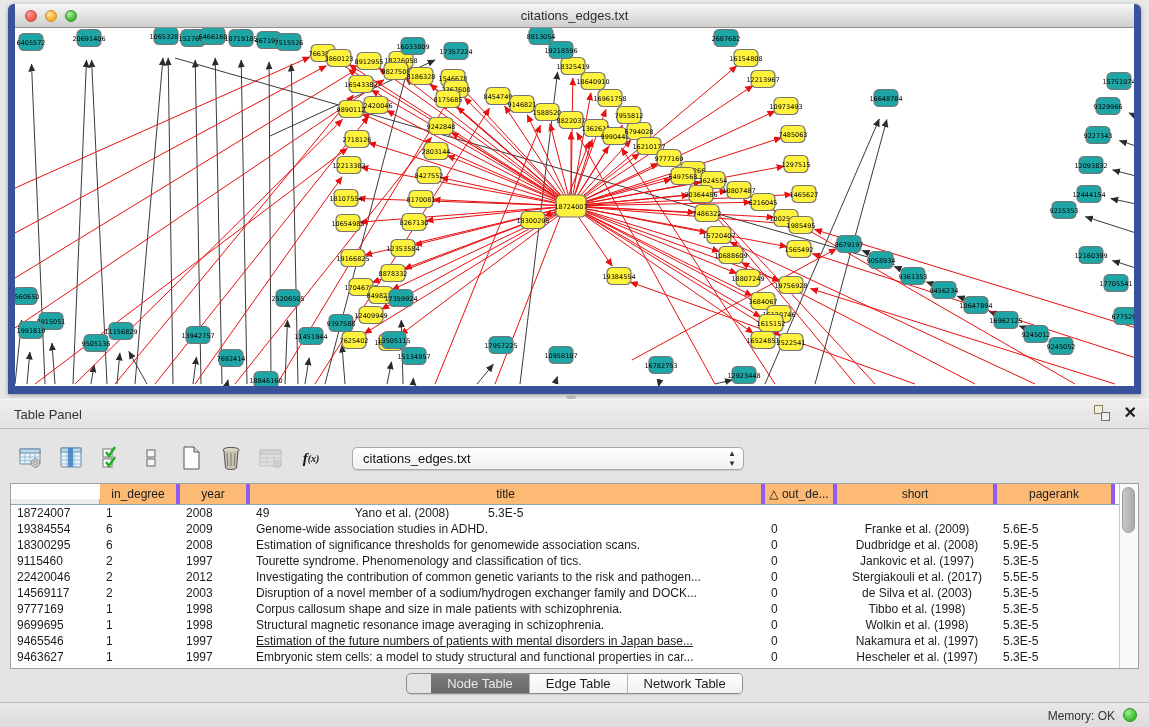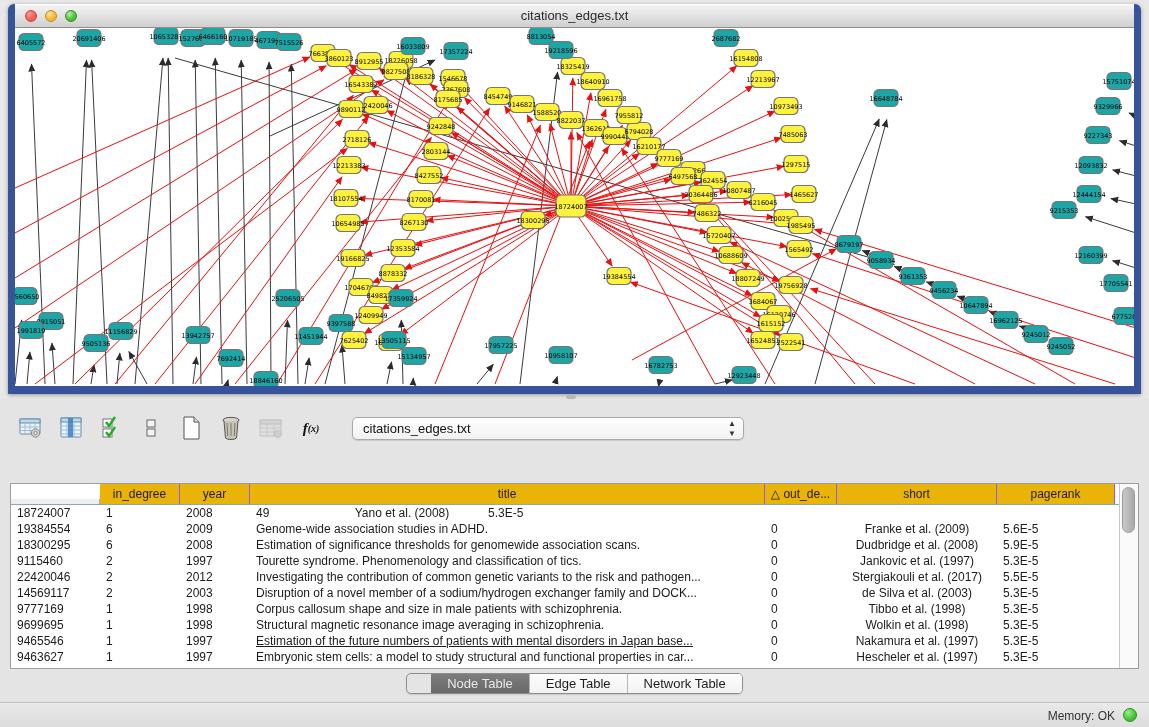--- a/index.html
+++ b/index.html
@@ -78,21 +78,21 @@
     position:absolute; right:7px; top:1px; font-size:8px; color:#333; line-height:10px; text-align:center;
   }
 
   
   .tbl {
     position:absolute; left:10px; top:84px; width:1129px; height:186px;
     background:#fff; border:1px solid #9e9e9e;
   }
   .thead { display:flex; height:21px; border-bottom:1px solid #8fa6b2; }
   .th {
-    background:#eab308; border-right:1px solid #8b5cf6;
+    background:#fdba74; border-right:4px solid #8b5cf6;
     font-size:12px; color:#1c1c1c; text-align:center; line-height:20px;
     overflow:hidden; white-space:nowrap; flex:none;
   }
   .th.sel { background:#ededed; border-right:1px solid #aaa; }
   .tbody { position:relative; }
   .tr { display:flex; height:16px; }
   .td { font-size:12px; color:#1b1b1b; line-height:16px; white-space:nowrap; overflow:hidden; flex:none; padding-left:6px; }
   .td.center { text-align:center; padding-left:0; }
   .vscroll {
     position:absolute; right:0; top:0; bottom:0; width:19px;
@@ -763,20 +763,30 @@
           <rect x="387" y="319.5" width="24" height="17" rx="5" fill="#1ea5a5" stroke="#757575" stroke-width="1.2"></rect>
           <text x="399" y="330.5" text-anchor="middle" font-size="6.5" fill="#000">15134957</text>
         </g>
       </svg>
   </div>
 </div>
 
 <div class="resize-dot"></div>
 
 <div class="table-panel">
+  <div class="tp-header">
+    <span class="tp-title">Table Panel</span>
+    <span class="tp-actions">
+      <span class="float-icon">
+          <span class="sq1"></span>
+          <span class="sq2"></span>
+        </span>
+      <span class="close-x">✕</span>
+    </span>
+  </div>
 
   <div class="tp-toolbar">
     <span class="tbtn">
       <svg width="24" height="24" viewBox="0 0 24 24">
           <rect x="1" y="3" width="20" height="15" rx="1" fill="#eaf4fb" stroke="#6b8ba3"></rect>
           <rect x="1" y="3" width="20" height="4" fill="#b9d9ee" stroke="#6b8ba3"></rect>
           <path d="M1 11h20M1 14.5h20M6 7v11M11 7v11M16 7v11" stroke="#9cbdd4" stroke-width="1"></path>
           <circle cx="16.5" cy="17" r="4.2" fill="#cfcfcf" stroke="#8a8a8a"></circle>
           <circle cx="16.5" cy="17" r="1.6" fill="#efefef" stroke="#8a8a8a"></circle>
         </svg>

